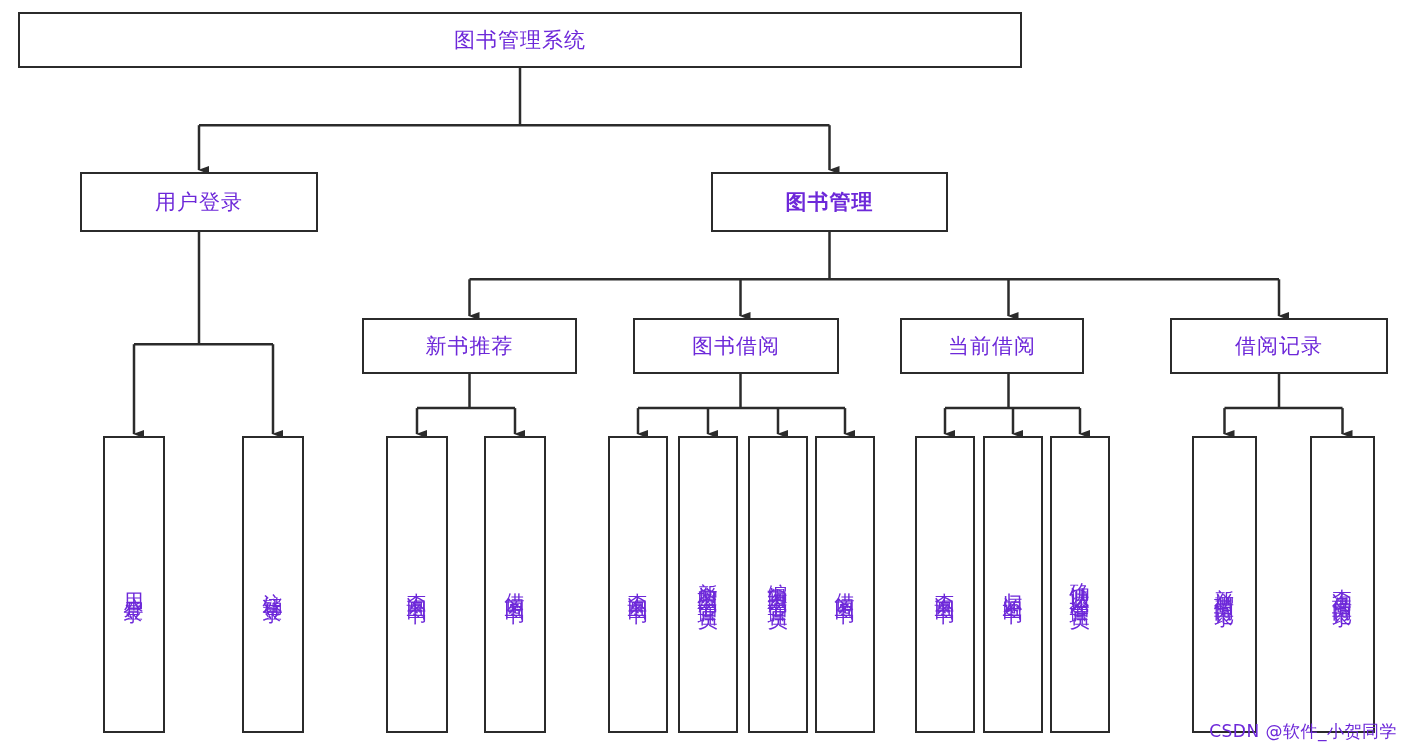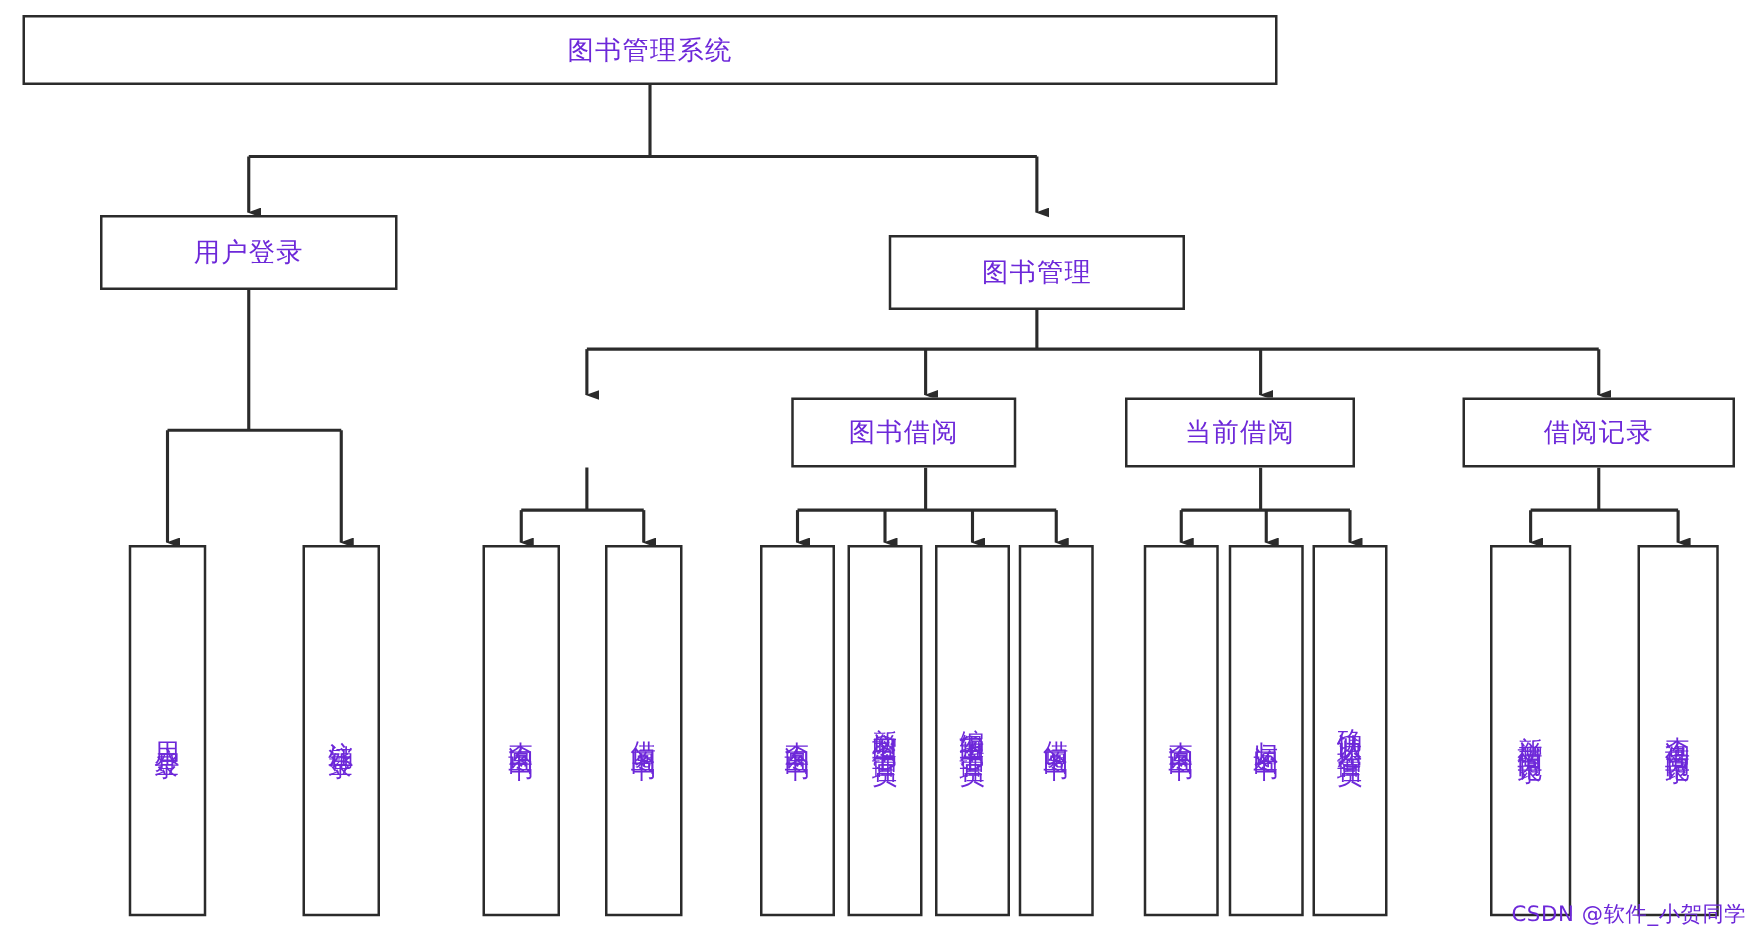--- a/index.html
+++ b/index.html
@@ -110,25 +110,28 @@
       </g>
   </svg>
 
   <div class="node horiz" style="left: 18px; top: 12px; width: 1004px; height: 56px;">
     <span class="hlabel">图书管理系统</span>
   </div>
 
   <div class="node horiz" style="left: 80px; top: 172px; width: 238px; height: 60px;">
     <span class="hlabel">用户登录</span>
   </div>
-  <div class="node horiz" style="left: 711px; top: 188px; width: 237px; height: 60px;">
+  <div class="node horiz" style="left: 711px; top: 172px; width: 237px; height: 60px; font-weight: bold;">
     <span class="hlabel">图书管理</span>
   </div>
 
-  <div class="node horiz" style="left: 633px; top: 318px; width: 180px; height: 56px;">
+  <div class="node horiz" style="left: 362px; top: 318px; width: 215px; height: 56px;">
+    <span class="hlabel">新书推荐</span>
+  </div>
+  <div class="node horiz" style="left: 633px; top: 318px; width: 206px; height: 56px;">
     <span class="hlabel">图书借阅</span>
   </div>
   <div class="node horiz" style="left: 900px; top: 318px; width: 184px; height: 56px;">
     <span class="hlabel">当前借阅</span>
   </div>
   <div class="node horiz" style="left: 1170px; top: 318px; width: 218px; height: 56px;">
     <span class="hlabel">借阅记录</span>
   </div>
 
   <div class="node vert" style="left: 103px; top: 436px; width: 62px; height: 297px;">

